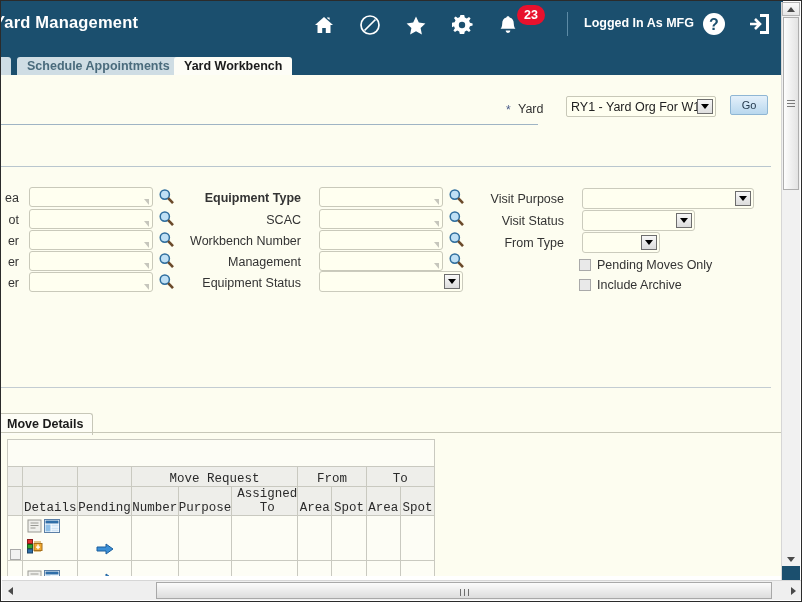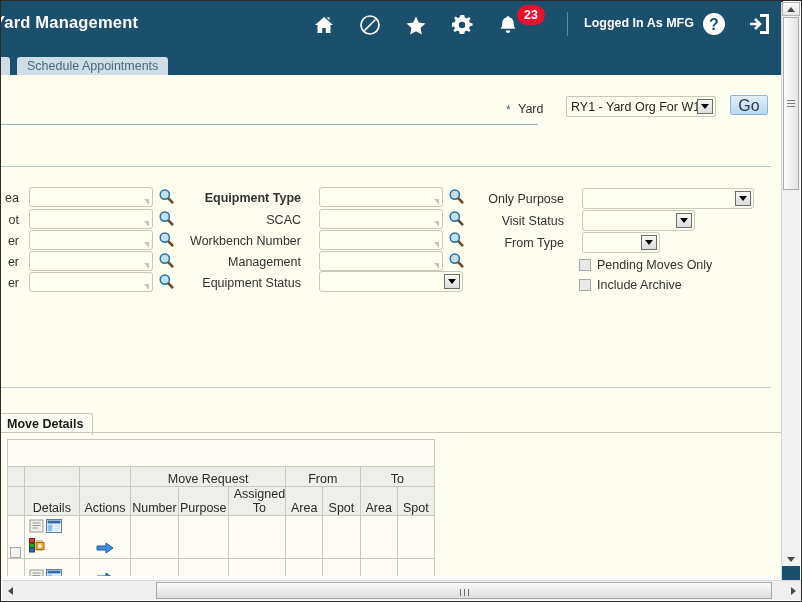--- a/index.html
+++ b/index.html
@@ -91,21 +91,21 @@
     left: 0; top: 48px;
     width: 782px; height: 26px;
     background: #1b4f6e;
   }
   .tab {
     position: absolute;
     top: 8px;
     height: 18px;
     padding: 0px 10px 3px 10px;
     font-size: 12.5px;
-    font-weight: normal;
+    font-weight: bold;
     line-height: 19px;
     border-top-left-radius: 3px;
     border-top-right-radius: 3px;
     white-space: nowrap;
     box-sizing: content-box;
   }
   .tab-inactive {
     background: #cfdde4;
     color: #4a6b7c;
   }
@@ -175,21 +175,21 @@
     border-right: 4px solid transparent;
     border-top: 5px solid #000000;
   }
   .go-btn {
     position: absolute;
     left: 729px; top: 0px;
     width: 38px; height: 20px;
     background: linear-gradient(#e4f0fa,#b9d8ee);
     border: 1px solid #8fb6d4;
     border-radius: 2px;
-    font-size: 16px;
+    font-size: 11px;
     color: #253a4d;
     text-align: center;
     line-height: 19px;
     box-sizing: border-box;
   }
   .hr-line {
     position: absolute;
     left: 0; top: 49px;
     width: 537px; height: 1px;
     background: #9fb4c4;
@@ -302,20 +302,21 @@
     font-size: 12.5px;
     color: #222222;
     background: #fdfdf5;
   }
   table.grid td, table.grid th {
     border: 1px solid #c9c9c0;
     padding: 0;
     font-weight: normal;
     vertical-align: bottom;
     background: #fdfdf5;
+    font-family: Liberation Mono, monospace;
   }
   .hdr-cell {
     background: #eeeeea !important;
     text-align: center;
     padding: 2px 4px 3px 4px;
     color: #2a2a2a;
     line-height: 14px;
   }
   .hdr-blank { background: #eeeeea !important; }
   .topbar-row td { height: 26px; background: #fdfdf5 !important; border-left-color:#c9c9c0; }
@@ -467,20 +468,21 @@
       <svg width="28" height="28" viewBox="0 0 28 28">
           <path d="M14 4 h9 v20 h-9 v-3 h6 v-14 h-6 z" fill="#ffffff"></path>
           <path d="M4 14 h9 M9 9 l5 5 -5 5" stroke="#ffffff" stroke-width="2.6" fill="none"></path>
         </svg>
     </div>
   </div>
 
   <div class="tabstrip">
     <div class="tab tab-inactive tab-cut">t</div>
     <div class="tab tab-inactive tab-sched">Schedule Appointments</div>
+    <div class="tab tab-active tab-yard">Yard Workbench</div>
   </div>
 
   <div class="page">
 
     <div class="yard-row">
       <div class="req-star">*</div>
       <div class="yard-label">Yard</div>
       <div class="yard-select">
         <span>RY1 - Yard Org For W1</span>
         <span class="sel-arrow">
@@ -593,21 +595,21 @@
           </svg>
       </div>
 
       <div class="fld-label" style="left:165px; top:91px; width:135px;">Equipment Status</div>
       <div class="dd-box" style="left:318px; top:86px; width:144px;">
           <span class="dd-btn">
             <i></i>
           </span>
         </div>
 
-      <div class="fld-label" style="left:458px; top:7px; width:105px;">Only Purpose</div>
+      <div class="fld-label" style="left:458px; top:7px; width:105px;">Visit Purpose</div>
       <div class="dd-box" style="left:581px; top:3px; width:172px;">
           <span class="dd-btn">
             <i></i>
           </span>
         </div>
 
       <div class="fld-label" style="left:458px; top:29px; width:105px;">Visit Status</div>
       <div class="dd-box" style="left:581px; top:25px; width:113px;">
           <span class="dd-btn">
             <i></i>
@@ -658,21 +660,21 @@
           <td class="hdr-blank"></td>
           <td class="hdr-blank"></td>
           <td class="hdr-blank"></td>
           <td class="hdr-cell" colspan="3">Move Request</td>
           <td class="hdr-cell" colspan="2">From</td>
           <td class="hdr-cell" colspan="2">To</td>
         </tr>
         <tr>
           <td class="hdr-blank" style="border-top:none"></td>
           <td class="hdr-cell" style="border-top:none">Details</td>
-          <td class="hdr-cell" style="border-top:none">Actions</td>
+          <td class="hdr-cell" style="border-top:none">Pending</td>
           <td class="hdr-cell">Number</td>
           <td class="hdr-cell">Purpose</td>
           <td class="hdr-cell" style="text-align:center;padding-left:5px">Assigned To</td>
           <td class="hdr-cell">Area</td>
           <td class="hdr-cell">Spot</td>
           <td class="hdr-cell">Area</td>
           <td class="hdr-cell">Spot</td>
         </tr>
 
         <tr class="body-row">

